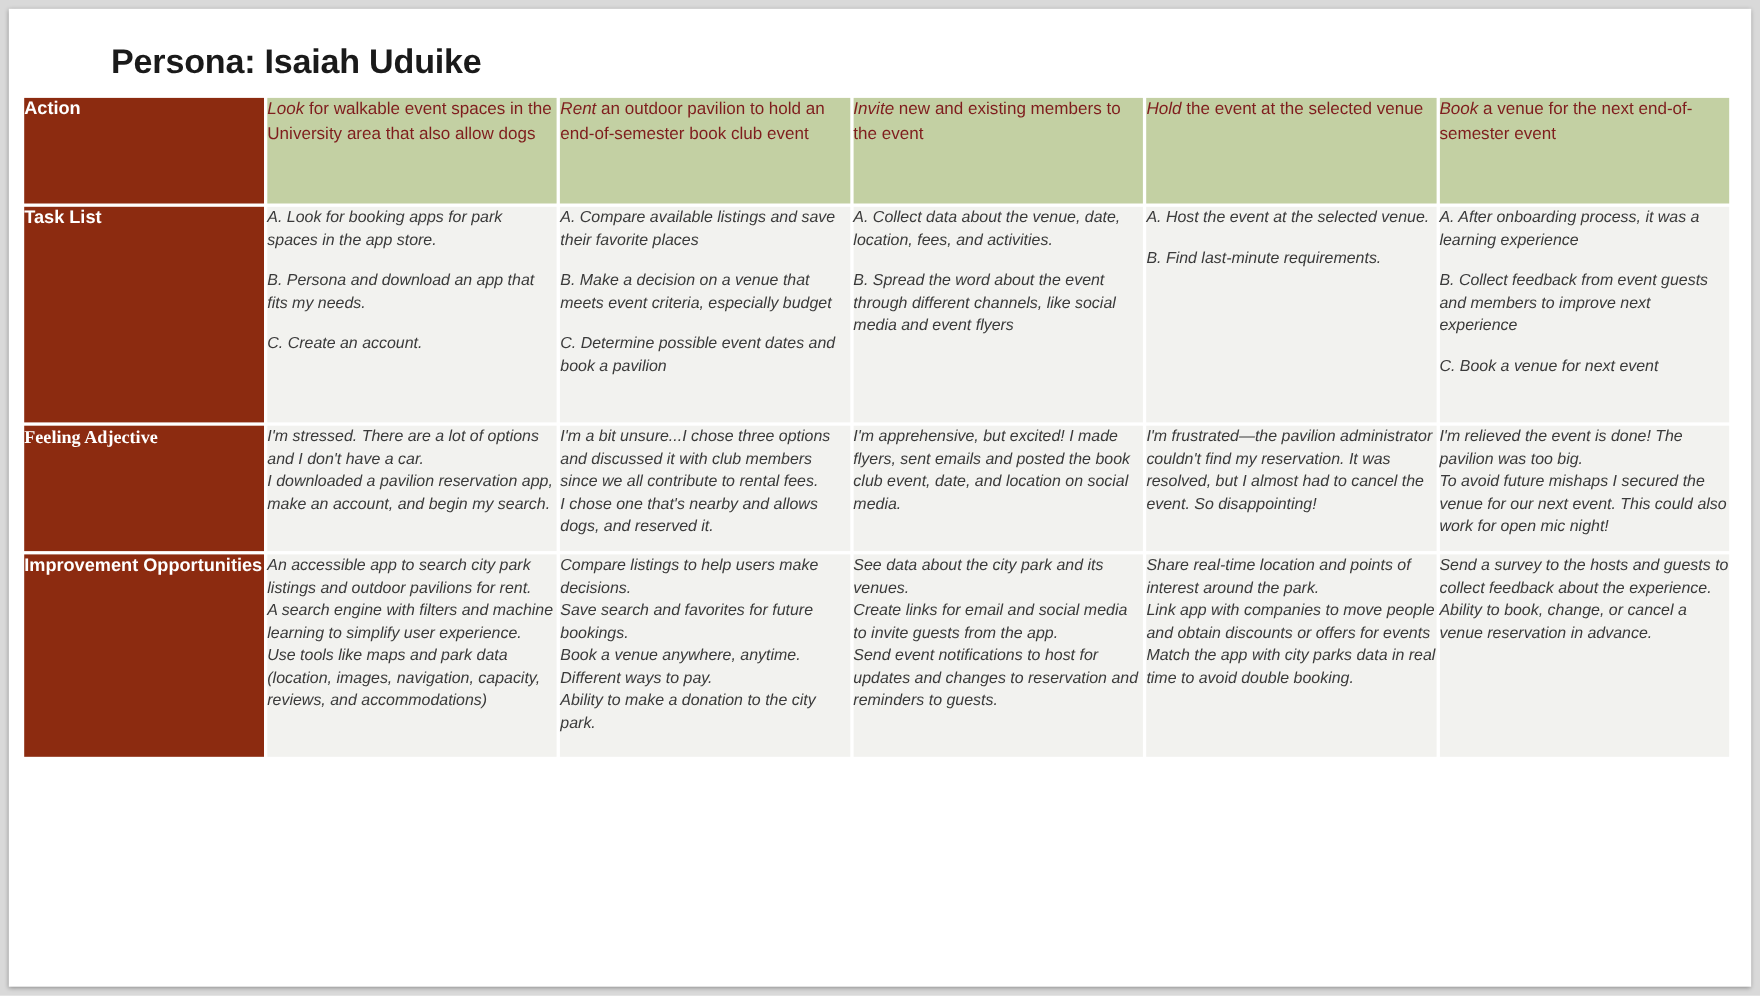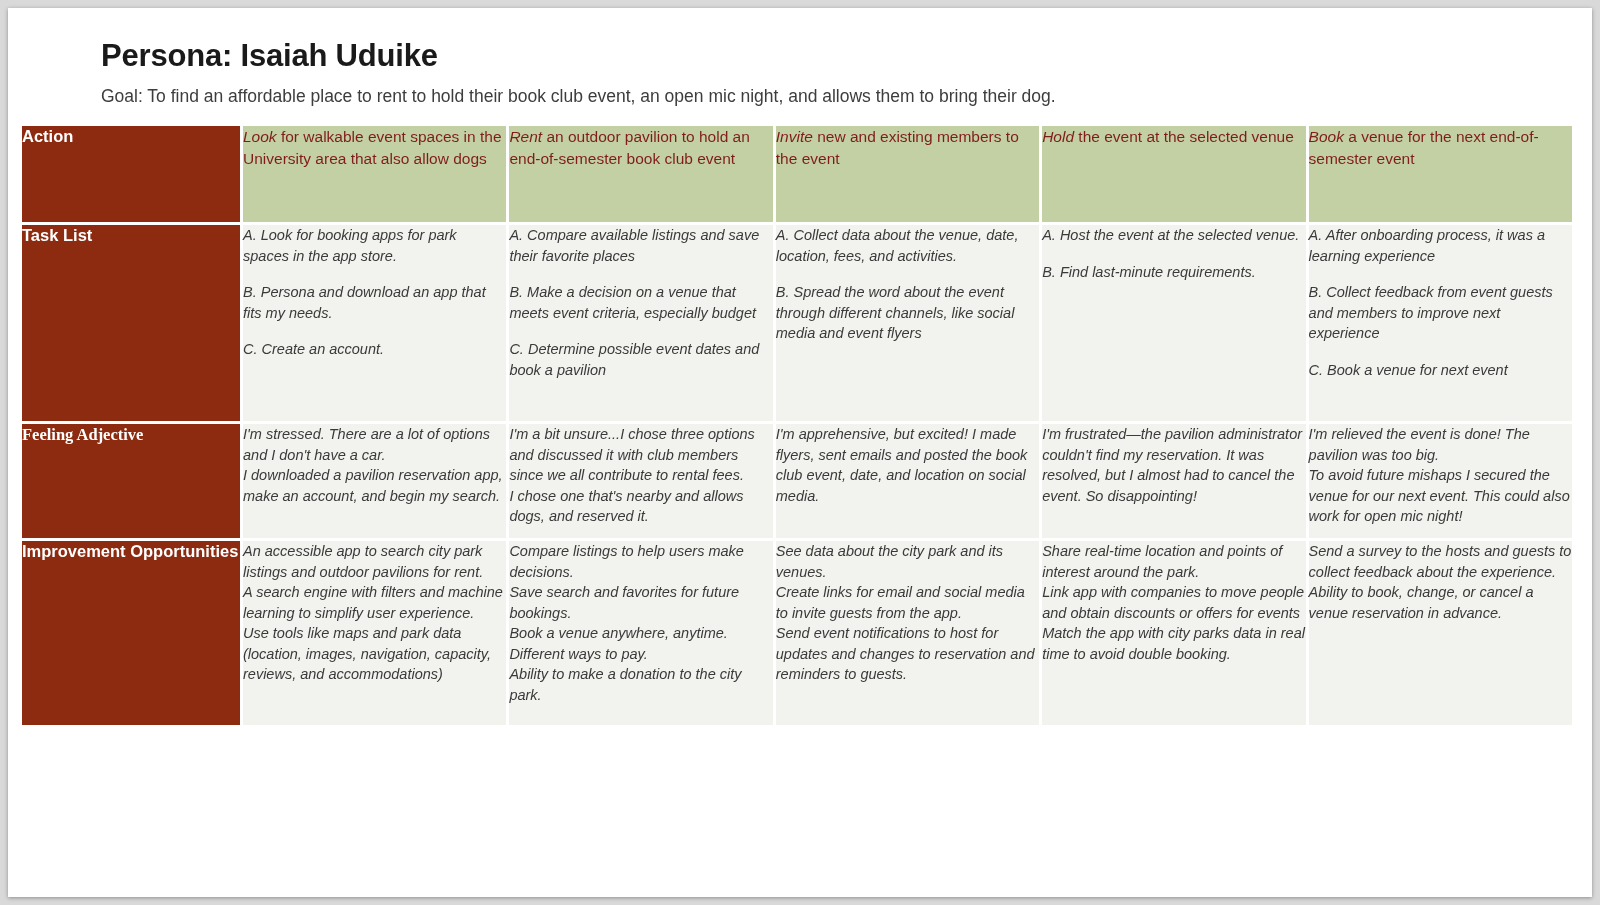--- a/index.html
+++ b/index.html
@@ -93,21 +93,20 @@
   .r-feel .rowlabel { height: 114px; font-family: Liberation Serif, serif; }
   .r-impr .rowlabel { height: 184px; }
 </style>
 </head>
 <body>
 
 <div class="page">
 
   <div class="header">
     <h1 class="title">Persona: Isaiah Uduike</h1>
-    <div class="goal">Goal: To find an affordable place to rent to hold their book club event, an open mic night, and allows them to bring their dog.</div>
   </div>
 
   <table class="matrix">
     <tbody>
       <tr class="r-action">
         <td class="rowlabel">Action</td>
         <td class="actioncell"><em>Look</em><span> for walkable event spaces in the University area that also allow dogs</span></td>
         <td class="actioncell"><em>Rent</em><span> an outdoor pavilion to hold an end-of-semester book club event</span></td>
         <td class="actioncell"><em>Invite</em><span> new and existing members to the event</span></td>
         <td class="actioncell"><em>Hold</em><span> the event at the selected venue</span></td>

